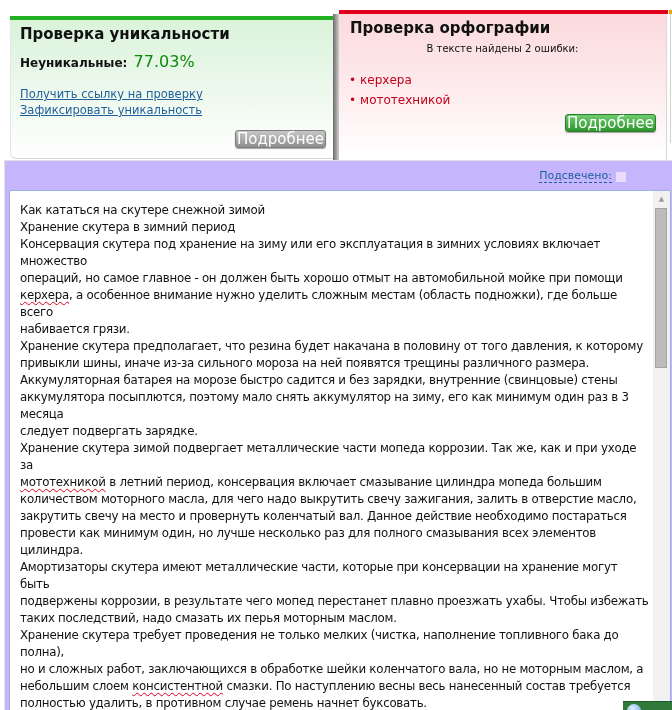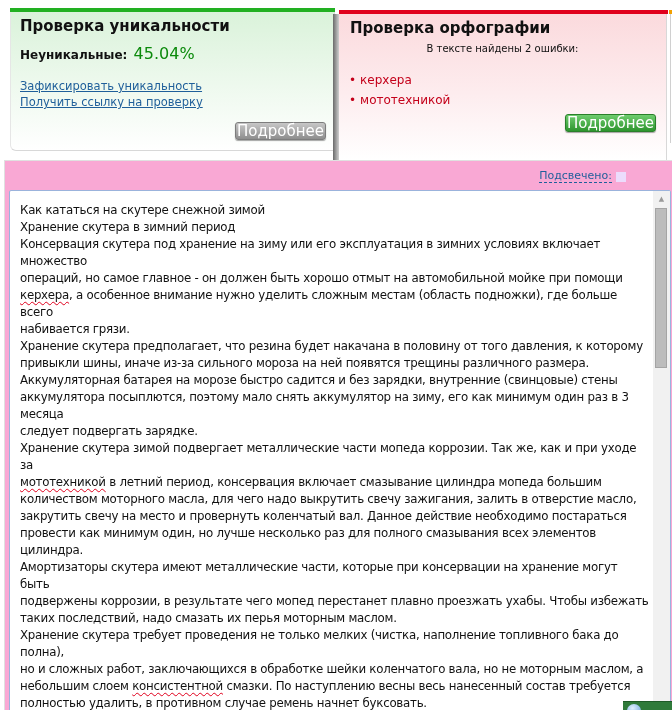--- a/index.html
+++ b/index.html
@@ -1,21 +1,21 @@
 <!DOCTYPE html>
 <html><head>
 <meta charset="utf-8">
 <style>
   * { box-sizing: border-box; margin: 0; padding: 0; }
   html, body { width: 672px; height: 710px; overflow: hidden; background: #ffffff; }
   body { font-family: "DejaVu Sans", "Liberation Sans", sans-serif; position: relative; color: #000; }
 
   
   .panel {
-    position: absolute; top: 8px; height: 143px;
+    position: absolute; top: 16px; height: 143px;
     border: 1px solid #d8d8d8; border-top: none;
   }
   .panel-uniq {
     left: 10px; width: 325px;
     background: linear-gradient(to bottom, #d9f2d9 0%, #eef9ee 55%, #ffffff 100%);
     border-left: 1px solid #e6e6e6;
     border-radius: 0 0 0 6px;
   }
   .panel-uniq .bar { position: absolute; left: -1px; right: -1px; top: 0; height: 4px; background: #22b022; }
   .panel-uniq .shadow-right {
@@ -59,21 +59,21 @@
   .btn-green { left: 226px; top: 104px; background: linear-gradient(to bottom, #6fcd6f, #2e952e); border: 1px solid #2a7f2a; }
 
   .spell-sub { position: absolute; left: 0; right: 0; top: 33px; text-align: center; font-size: 10px; color: #111; }
   .errors { position: absolute; left: 10px; top: 60px; list-style: none; }
   .errors li { font-size: 12px; color: #c4001a; line-height: 20px; }
   .errors li::before { content: "•"; margin-right: 4px; }
 
   
   .content-wrap {
     position: absolute; left: 4px; top: 160px; width: 668px; height: 550px;
-    background: #f9a8d4; border-top: 1px solid #e0e0e0; border-left: 1px solid #e0e0e0;
+    background: #c4b5fd; border-top: 1px solid #e0e0e0; border-left: 1px solid #e0e0e0;
   }
   .legend { position: absolute; right: 43px; top: 9px; font-size: 11px; color: #111; display: flex; align-items: center; }
   .legend .hl-link { color: #1f5f9a; border-bottom: 1px dashed #1f5f9a; cursor: pointer; line-height: 12px; }
   .legend .swatch { display: inline-block; width: 10px; height: 10px; background: #ecdcfc; margin: 0 3px 0 4px; }
 
   .textbox {
     position: absolute; left: 4px; top: 29px; width: 662px; height: 530px;
     background: #fff; border: 1px solid #9bb3dc; border-radius: 2px; overflow: hidden;
   }
   .text {
@@ -95,25 +95,25 @@
 </style>
 </head>
 <body>
 
 <div class="panel panel-uniq">
   <div class="bar"></div>
   <div class="shadow-right"></div>
   <div class="panel-title">Проверка уникальности</div>
   <div class="uniq-line">
     <span>Неуникальные:</span>
-    <span class="uniq-value">45.04%</span>
+    <span class="uniq-value">77.03%</span>
   </div>
   <div class="links">
+    <a>Получить ссылку на проверку</a>
     <a>Зафиксировать уникальность</a>
-    <a>Получить ссылку на проверку</a>
   </div>
   <div class="btn btn-gray">Подробнее</div>
 </div>
 
 <div class="panel panel-spell">
   <div class="bar"></div>
   <div class="shadow-left"></div>
   <div class="panel-title">Проверка орфографии</div>
   <div class="spell-sub">В тексте найдены 2 ошибки:</div>
   <ul class="errors">

